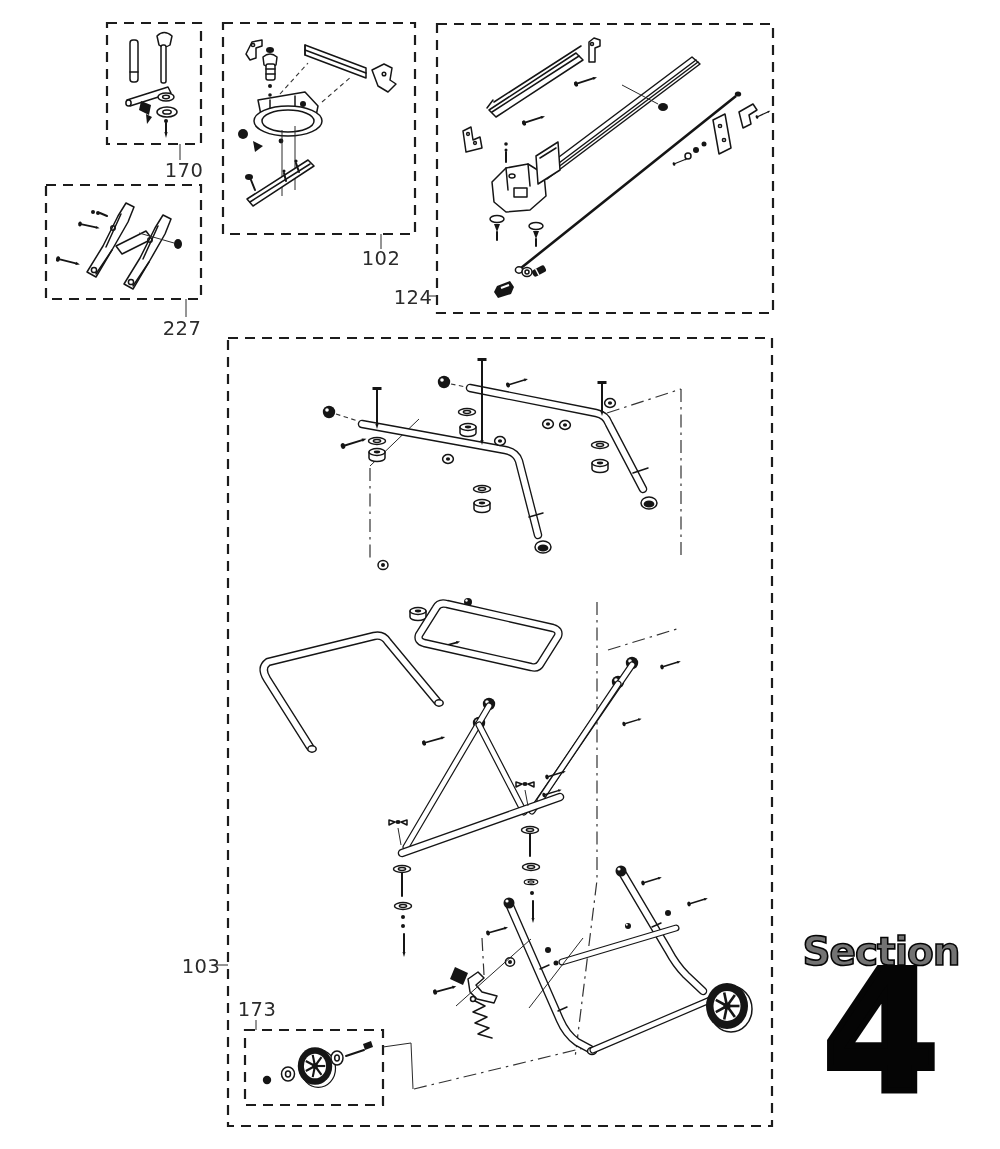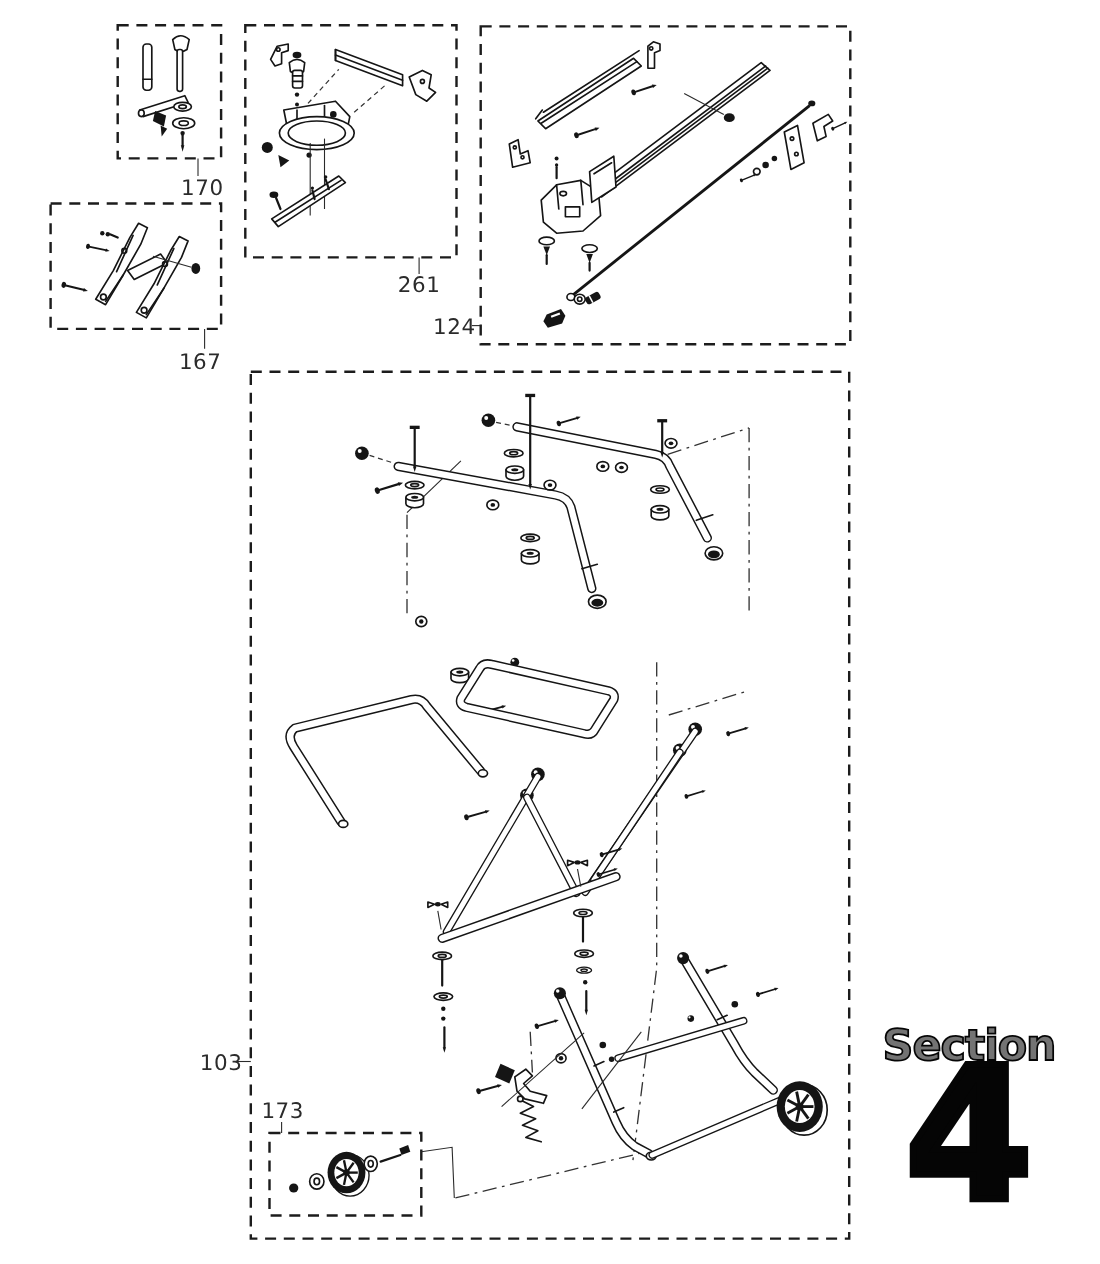--- a/index.html
+++ b/index.html
@@ -387,22 +387,22 @@
         <ellipse class="l" cx="288" cy="1074" rx="2.5" ry="3"></ellipse>
     <circle class="f" cx="267" cy="1080" r="4.2"></circle>
     <ellipse class="o" cx="337" cy="1058" rx="6" ry="7"></ellipse>
         <ellipse class="l" cx="337" cy="1058" rx="2.3" ry="3"></ellipse>
     <line class="sh" x1="346" y1="1056" x2="364" y2="1050" stroke-width="2.4"></line>
     <polygon class="f" points="363,1044 371,1041 373,1047 365,1050"></polygon>
   </g>
 </svg>
 
 <span class="callout" style="left:184px;top:159px;">170</span>
-<span class="callout" style="left:182px;top:317px;">167</span>
-<span class="callout" style="left:381px;top:247px;">261</span>
+<span class="callout" style="left:182px;top:317px;">227</span>
+<span class="callout" style="left:381px;top:247px;">102</span>
 <span class="callout" style="left:413px;top:286px;">124</span>
 <span class="callout" style="left:201px;top:955px;">103</span>
 <span class="callout" style="left:257px;top:998px;text-align:center;">173</span>
 
 <div class="sec-label">Section</div>
 <div class="sec-num">4</div>
 
 </div>
 
 </body></html>

